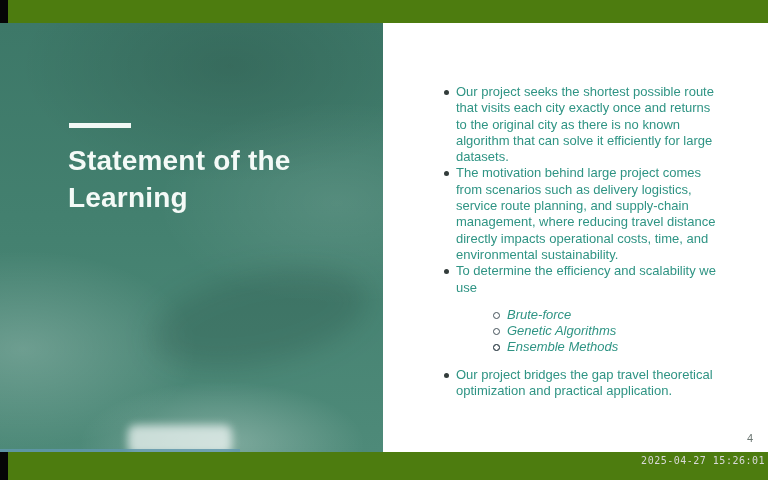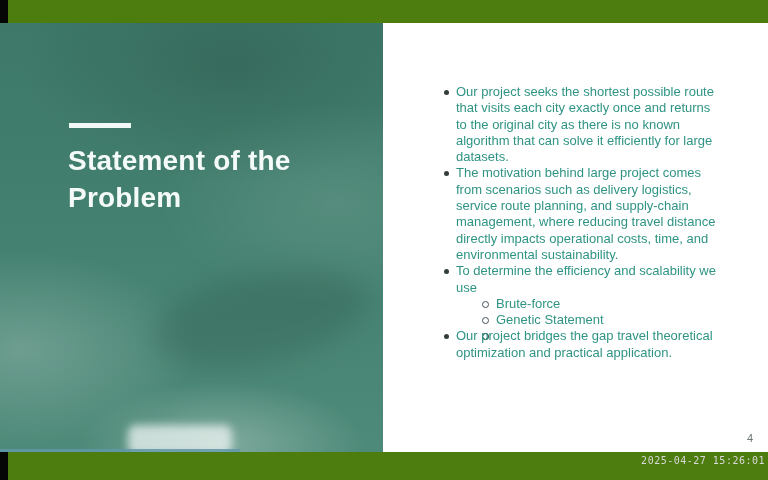--- a/index.html
+++ b/index.html
@@ -96,22 +96,23 @@
   }
   .dot {
     position: absolute;
     left: -1px; top: 6px;
     width: 5px; height: 5px;
     border-radius: 50%;
     background: #333d3b;
   }
   .sub {
     list-style: none;
-    margin: 0;
+    margin: 11px;
     padding: 0 0 0 26px;
+    font-style: italic;
   }
   .sub li {
     position: relative;
     padding-left: 14px;
   }
   .circle {
     position: absolute;
     left: 0; top: 5px;
     width: 5px; height: 5px;
     border: 1.4px solid #44525a;
@@ -143,21 +144,21 @@
 
   <div class="bar top"></div>
 
   <div class="slide">
 
     <div class="left-panel">
       <div class="photo-shadow"></div>
       <div class="photo-highlight"></div>
       <div class="table-band"></div>
       <div class="title-rule"></div>
-      <h1 class="title">Statement of the Problem</h1>
+      <h1 class="title">Statement of the Learning</h1>
     </div>
 
     <div class="right-panel">
       <ul class="bullets">
         <li>
           <span class="dot"></span>
           <span>Our project seeks the shortest possible route that visits each city exactly once and returns to the original city as there is no known algorithm that can solve it efficiently for large datasets.</span>
         </li>
         <li>
           <span class="dot"></span>
@@ -166,27 +167,28 @@
         <li>
           <span class="dot"></span>
           <span>To determine the efficiency and scalability we use</span>
           <ul class="sub">
             <li>
               <span class="circle"></span>
               <span>Brute-force</span>
             </li>
             <li>
               <span class="circle"></span>
-              <span>Genetic Statement</span>
-            </li>
-            <li>
-              <span class="circle"></span>
-            </li>
-            <li>
-              <span class="circle"></span>
+              <span>Genetic Algorithms</span>
+            </li>
+            <li>
+              <span class="circle"></span>
+            </li>
+            <li>
+              <span class="circle"></span>
+              <span>Ensemble Methods</span>
             </li>
           </ul>
         </li>
         <li>
           <span class="dot"></span>
           <span>Our project bridges the gap travel theoretical optimization and practical application.</span>
         </li>
       </ul>
     </div>
 

